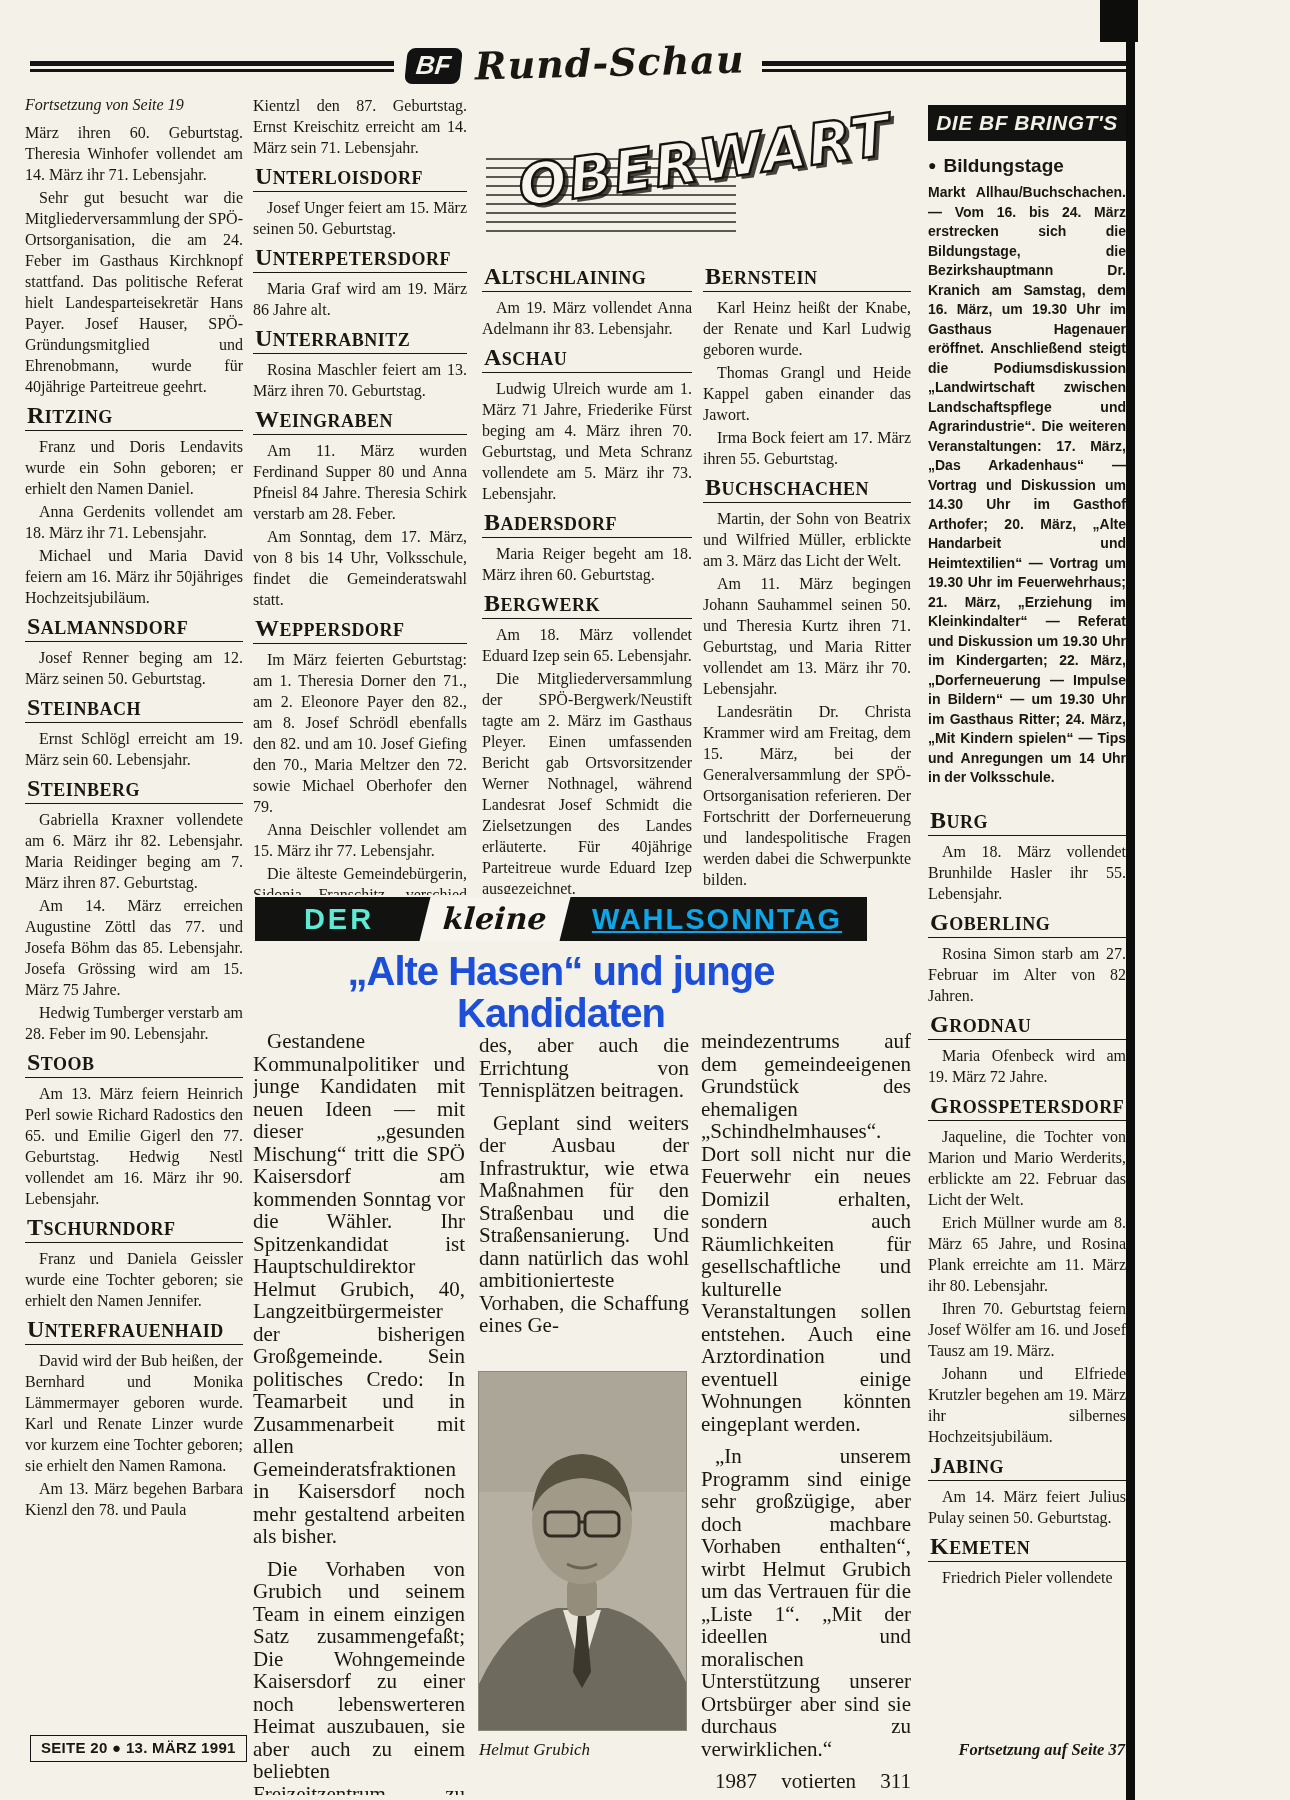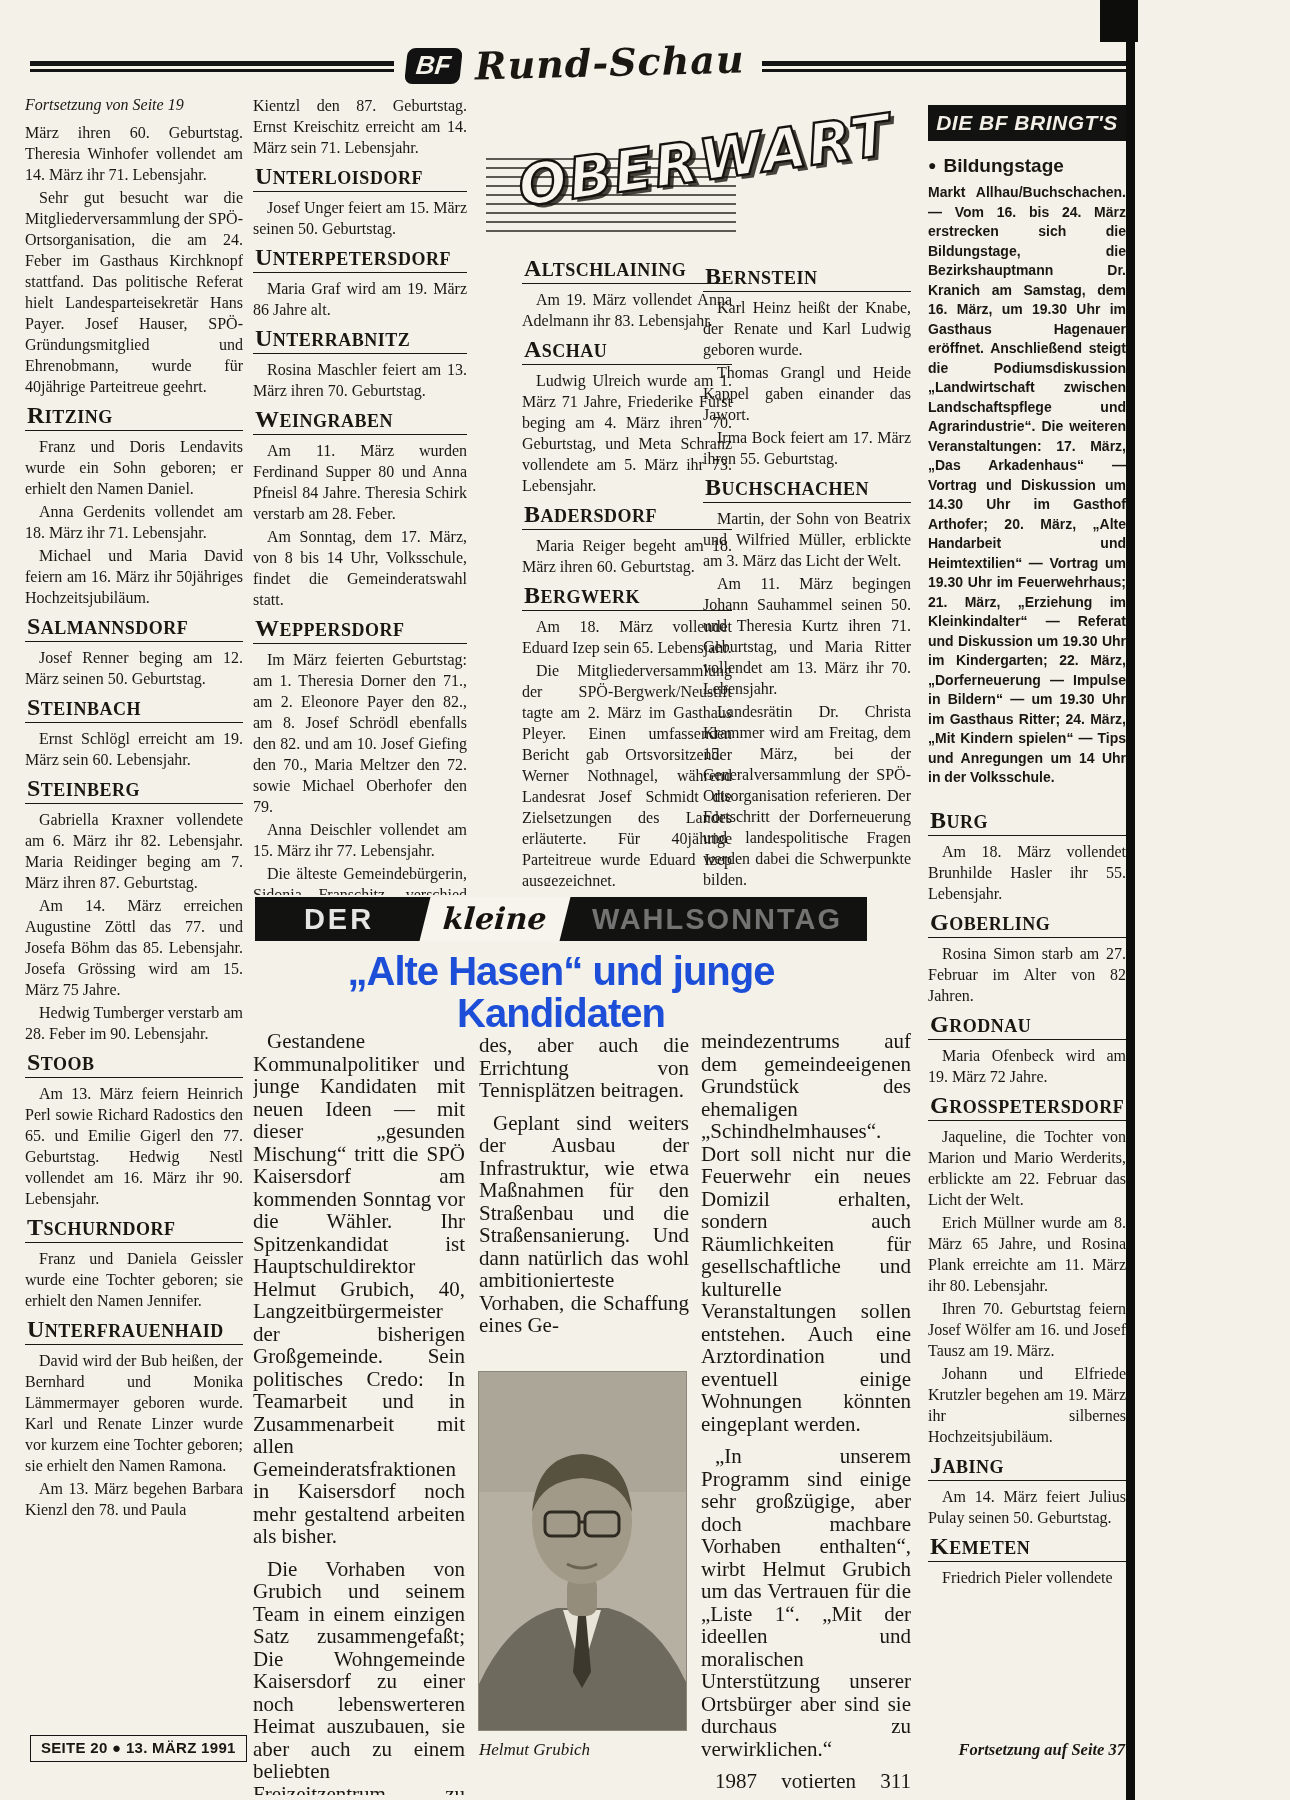--- a/index.html
+++ b/index.html
@@ -28,43 +28,43 @@
   .section-title {
     font:700 18px/19px "Liberation Serif", serif; text-transform:uppercase; letter-spacing:.5px;
     text-align:left; border-bottom:1.5px solid #1a1712; padding:0 0 3px 2px; margin:9px 0 5px;
   }
   .section-title::first-letter { font-size:24px; }
   .cont-note { font:italic 16px/20px "Liberation Serif", serif; text-align:left; margin:0 0 7px; }
 
   
   #col1 { left:25px;  top:95px;  width:218px; height:1633px; }
   #col2 { left:253px; top:95px;  width:214px; height:800px; }
-  #col3 { left:482px; top:250px; width:210px; height:636px;margin-left:40px; }
+  #col3 { left:482px; top:258px; width:210px; height:636px; }
   #col4 { left:703px; top:258px; width:208px; height:636px; }
 
   
   #oberwart { left:486px; top:106px; width:436px; height:150px; }
   #oberwart .hatch { position:absolute; left:0; top:52px; width:250px; height:78px;
     background:repeating-linear-gradient(#2a2620 0 2px, transparent 2px 9px); opacity:.75; }
   #oberwart .logo-text {
     position:absolute; left:6px; top:26px; width:426px; text-align:center;
     font:italic 900 57px/1 "DejaVu Sans", sans-serif; letter-spacing:2px;
     color:#f6f4ec; -webkit-text-stroke:2.4px #15130f; text-shadow:4px 4px 0 rgba(25,22,16,.8);
     transform:rotate(-8deg);
   }
 
   
   #banner { left:255px; top:897px; width:612px; height:44px; background:#121210; display:flex; align-items:stretch; }
-  .banner-der { width:168px; color:#e5e5e5; font:700 29px/44px "Liberation Sans", sans-serif;
+  .banner-der { width:168px; color:#5eead4; font:700 29px/44px "Liberation Sans", sans-serif;
     text-align:center; letter-spacing:3px; }
   .banner-kleine-box { width:140px; background:#f6f4ec; transform:skewX(-14deg);
     display:flex; align-items:center; justify-content:center; margin:0 2px; }
   .banner-kleine-box span { font:italic 700 30px/1 "DejaVu Serif", serif; color:#15130f; transform:skewX(10deg); }
-  .banner-wahl { flex:1; color:#737373; font:700 29px/44px "Liberation Sans", sans-serif;
-    text-align:center; letter-spacing:2px; }
+  .banner-wahl { flex:1; color:#0ea5e9; font:700 29px/44px "Liberation Sans", sans-serif;
+    text-align:center; letter-spacing:2px;text-decoration:underline; }
   #headline { left:255px; top:950px; width:612px; text-align:center;
     font:700 40px/1.05 "Liberation Sans", sans-serif; letter-spacing:-1px; color:#1d4ed8; }
 
   
   .article { font-size:21px; line-height:22.5px; }
   .article p.body { margin:0 0 10px; }
   #colA { left:253px; top:1030px; width:212px; height:765px; }
   #colB { left:479px; top:1034px; width:210px; height:335px; }
   #colC { left:701px; top:1030px; width:210px; height:765px; }
   #photo { left:479px; top:1372px; width:207px; height:358px; background:#b9b3a5;

